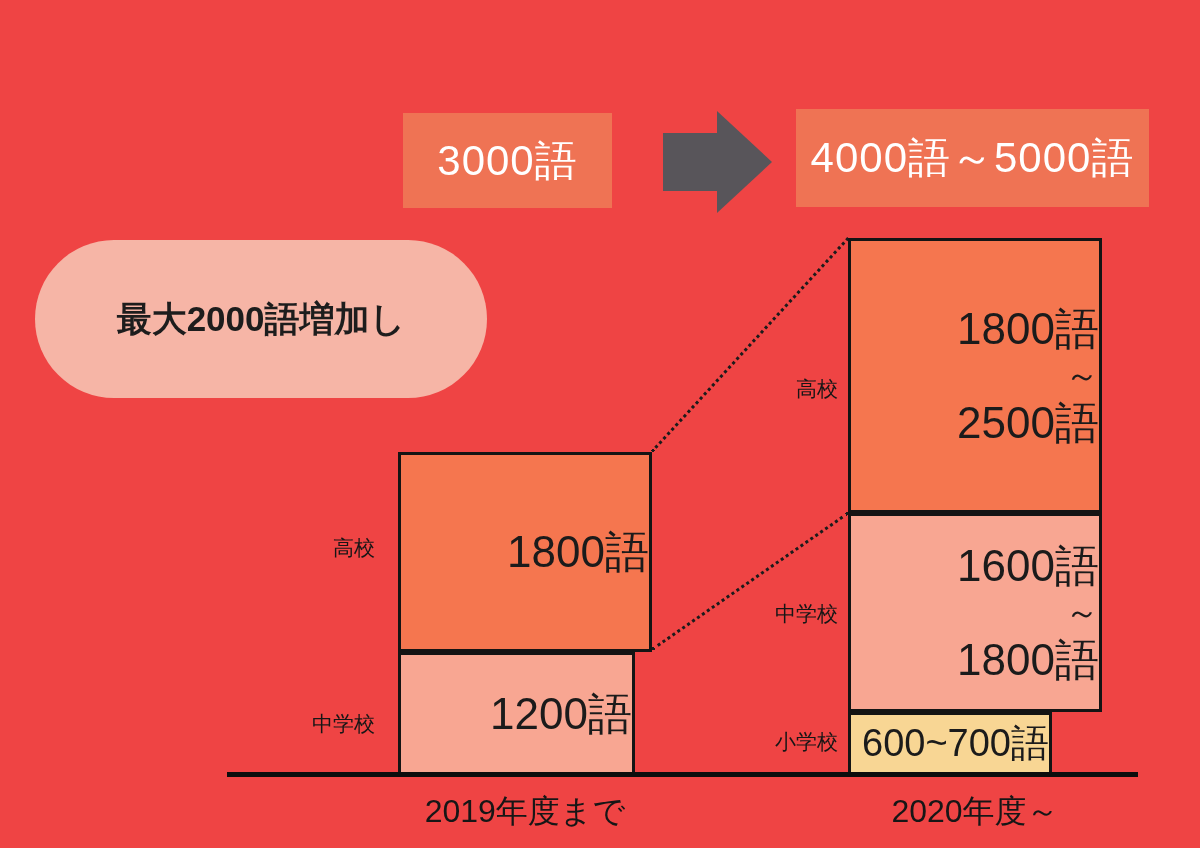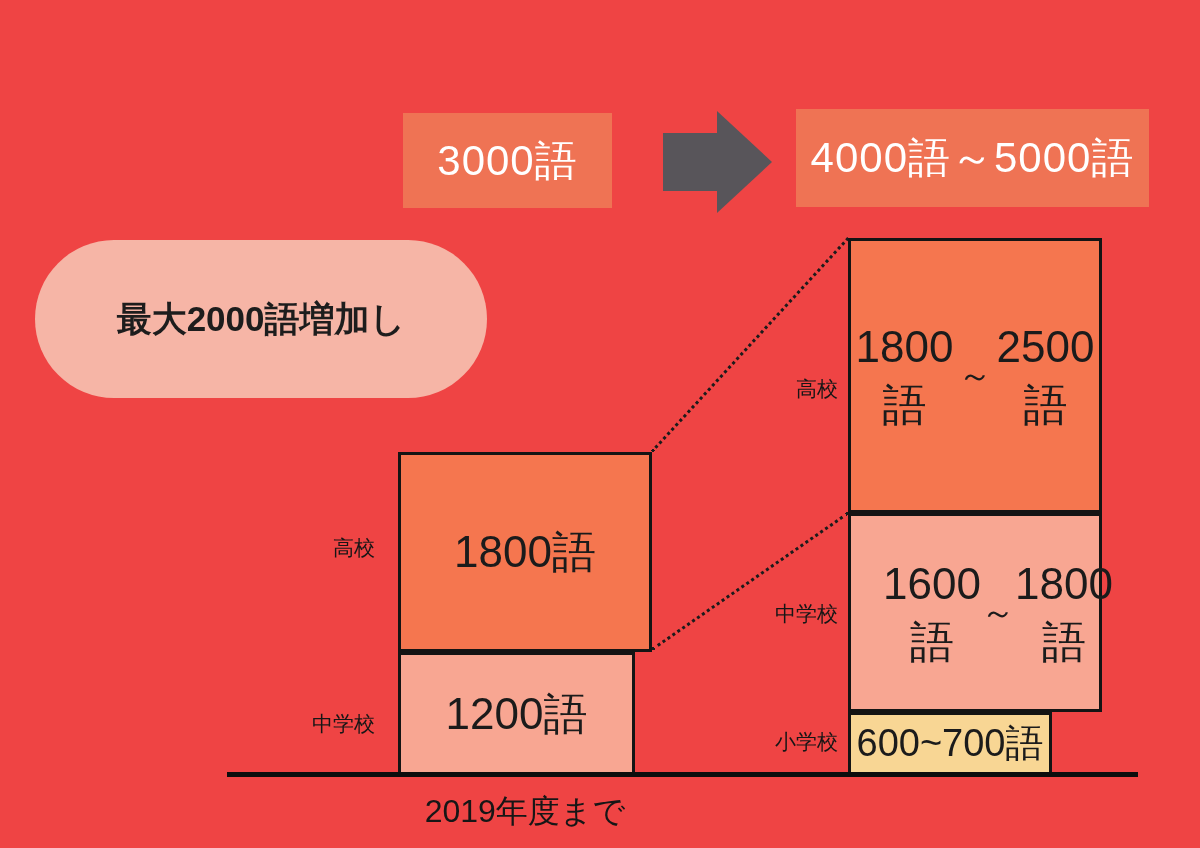--- a/index.html
+++ b/index.html
@@ -48,21 +48,21 @@
     gap: 6px;
     font-size: 35px;
     font-weight: 700;
     color: #1d1d1d;
   }
 
   
   .bar {
     box-sizing: border-box;
     border: 3px solid #141414;
-    display: flex; flex-direction: row; align-items: center; justify-content: center;
+    display: flex; flex-direction: column; align-items: flex-end; justify-content: center;
     text-align: center;
     color: #1b1b1b;
   }
   .bar .value { font-size: 44px; font-weight: 500; line-height: 1.3; }
   .bar .tilde { font-size: 34px; font-weight: 500; line-height: 1.1; }
   .bar-hs  { background: #f5764f; }
   .bar-jhs { background: #f8a692; }
   .bar-es  { background: #f8d694; }
 
   .bar-left-hs  { left: 398px; top: 452px; width: 254px; height: 200px; }
@@ -146,14 +146,15 @@
     <div class="value">1800語</div>
   </div>
 
   <div class="abs side-label lbl-right-es">小学校</div>
   <div class="abs bar bar-es bar-right-es">
     <div class="value">600~700語</div>
   </div>
 
   <div class="abs baseline"></div>
   <div class="abs cat-label cat-before">2019年度まで</div>
+  <div class="abs cat-label cat-after">2020年度～</div>
 
 </div>
 
 </body></html>

